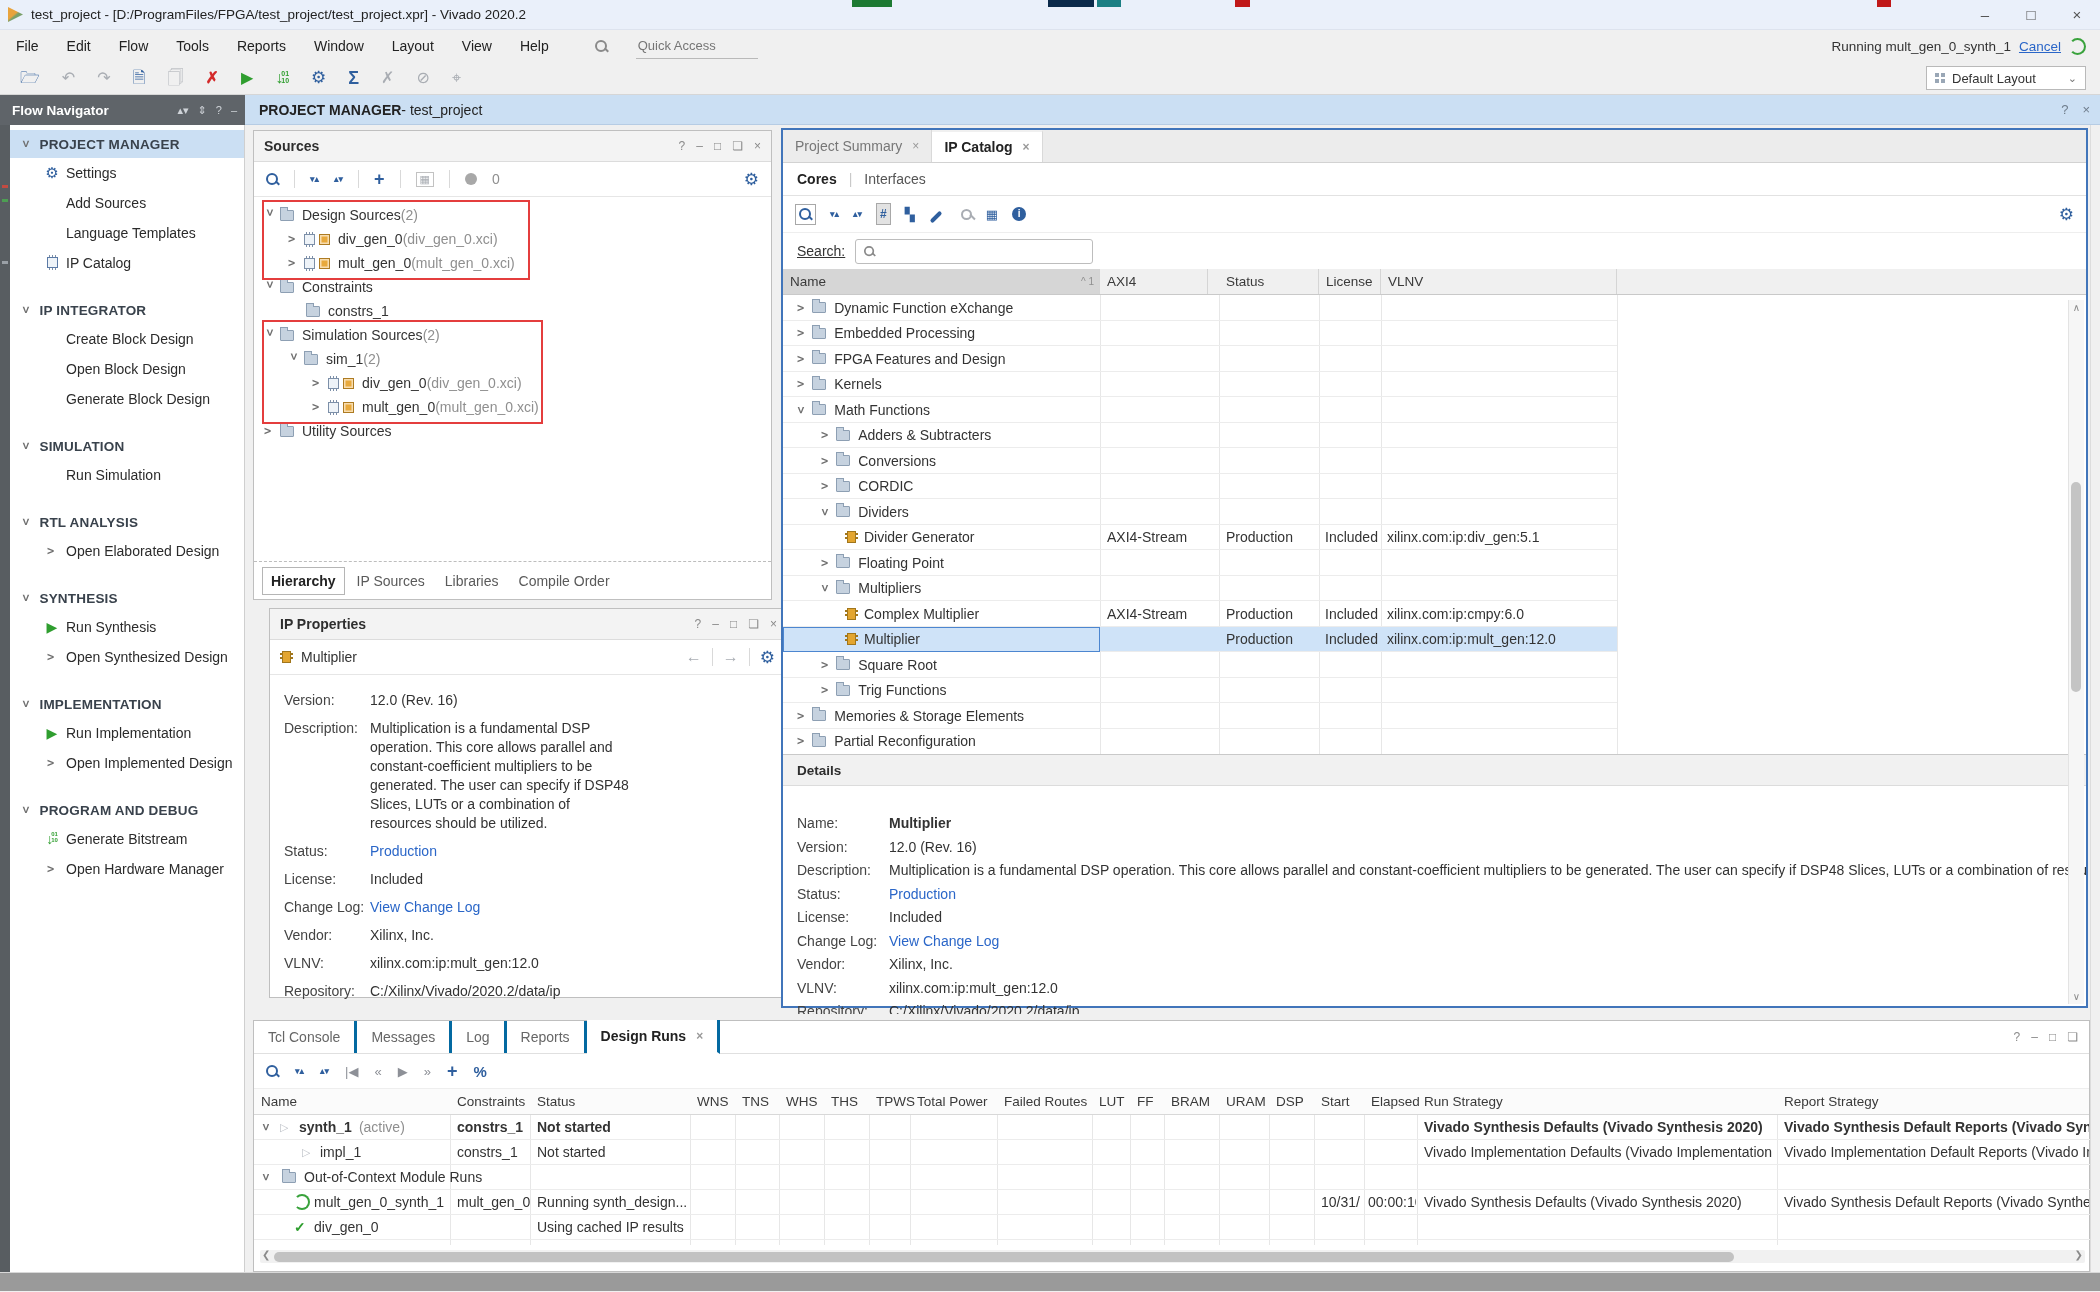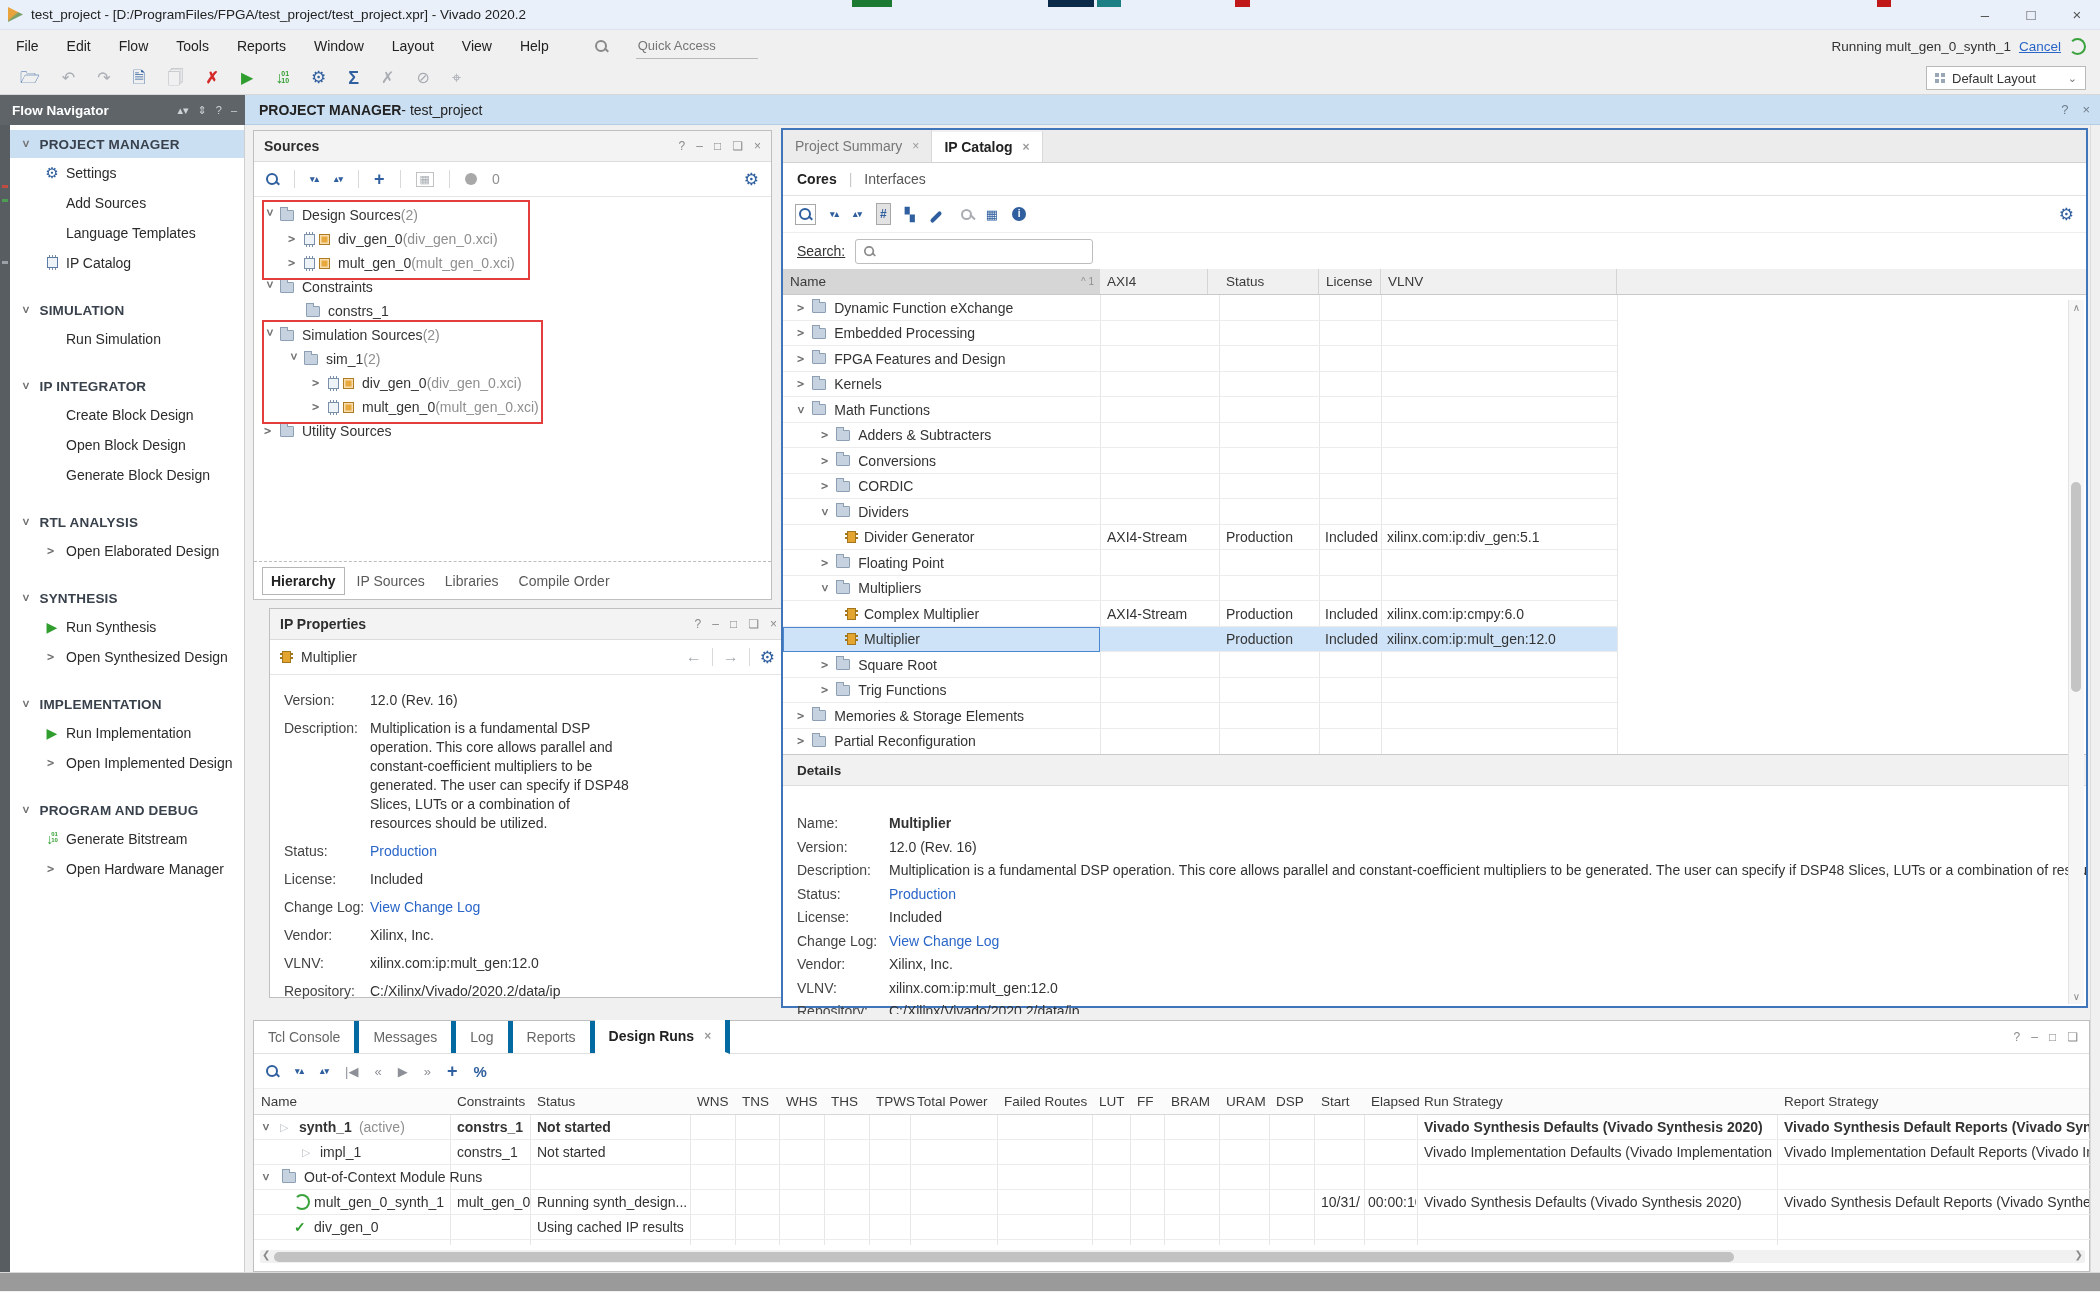--- a/index.html
+++ b/index.html
@@ -108,21 +108,21 @@
   .selrow{background:#cfe3f8}
   .selbox{position:absolute;left:0;top:0;width:317px;height:25px;border:1px solid #4c86d0;box-sizing:border-box}
   .dethead{height:30px;background:#f1f1f1;border-top:1px solid #c9c9c9;border-bottom:1px solid #dcdcdc;display:flex;align-items:center;padding-left:14px;font-weight:bold;font-size:13.5px;color:#2e2e2e}
   .dfld{display:flex;margin-bottom:5.5px;line-height:18px;white-space:nowrap}
   .dfld .lb{width:92px;flex:none;color:#444}
   .vscroll{position:absolute;width:15px;background:#f6f6f6;border-left:1px solid #e3e3e3}
   .vthumb{position:absolute;left:2px;width:10px;background:#c4c4c4;border-radius:5px}
   .varrow{position:absolute;left:0;width:15px;text-align:center;color:#8a8a8a;font-size:10px}
   
   .runtabs{height:32px;display:flex;align-items:center;border-bottom:1px solid #e0e0e0}
-  .runtab{padding:0 14px;height:32px;display:flex;align-items:center;color:#666;border-right:5px solid #0369a1}
+  .runtab{padding:0 14px;height:32px;display:flex;align-items:center;color:#666;border-right:3px solid #0369a1}
   .runtab.active{background:#fff;font-weight:bold;color:#222;gap:10px;border-bottom:2px solid #fff}
   .runtool{height:34px;display:flex;align-items:center;gap:16px;padding-left:12px;border-bottom:1px solid #eee;color:#8d9097;font-size:13px}
   .rhead{position:relative;height:25px;border-bottom:1px solid #d8d8d8;background:#fbfbfb;font-size:13.5px;color:#3a3a3a}
   .rhead .hc{position:absolute;top:0;height:25px;display:flex;align-items:center;padding-left:7px;box-sizing:border-box}
   .rrows{position:relative}
   .rrow{position:absolute;left:0;width:1837px;height:25px;border-bottom:1px solid #ececec;box-sizing:border-box}
   .rrow .cc{position:absolute;top:0;height:24px;display:flex;align-items:center;gap:7px;white-space:nowrap;overflow:hidden}
   .playgr{color:#b9bdc4;font-size:11px}
   .checkic{color:#2e9e2e;font-weight:bold}
   .spin2{width:12px;height:12px;border:2px solid #39a23c;border-left-color:transparent;border-radius:50%;flex:none}
@@ -230,39 +230,39 @@
           <span>Language Templates</span>
         </div>
       <div class="navitem">
           <span class="ii"><span class="chipic" style="border-color:#5b7aa6"></span></span>
           <span>IP Catalog</span>
         </div>
     </div>
     <div class="navsec">
       <div class="navhead">
           <span class="chev open">&gt;</span>
-          <span>SIMULATION</span>
-        </div>
-      <div class="navitem">
-          <span>Run Simulation</span>
+          <span>IP INTEGRATOR</span>
+        </div>
+      <div class="navitem">
+          <span>Create Block Design</span>
+        </div>
+      <div class="navitem dis">
+          <span>Open Block Design</span>
+        </div>
+      <div class="navitem dis">
+          <span>Generate Block Design</span>
         </div>
     </div>
     <div class="navsec">
       <div class="navhead">
           <span class="chev open">&gt;</span>
-          <span>IP INTEGRATOR</span>
-        </div>
-      <div class="navitem">
-          <span>Create Block Design</span>
-        </div>
-      <div class="navitem dis">
-          <span>Open Block Design</span>
-        </div>
-      <div class="navitem dis">
-          <span>Generate Block Design</span>
+          <span>SIMULATION</span>
+        </div>
+      <div class="navitem">
+          <span>Run Simulation</span>
         </div>
     </div>
     <div class="navsec">
       <div class="navhead">
           <span class="chev open">&gt;</span>
           <span>RTL ANALYSIS</span>
         </div>
       <div class="navitem">
           <span class="chev chv">&gt;</span>
           <span>Open Elaborated Design</span>

